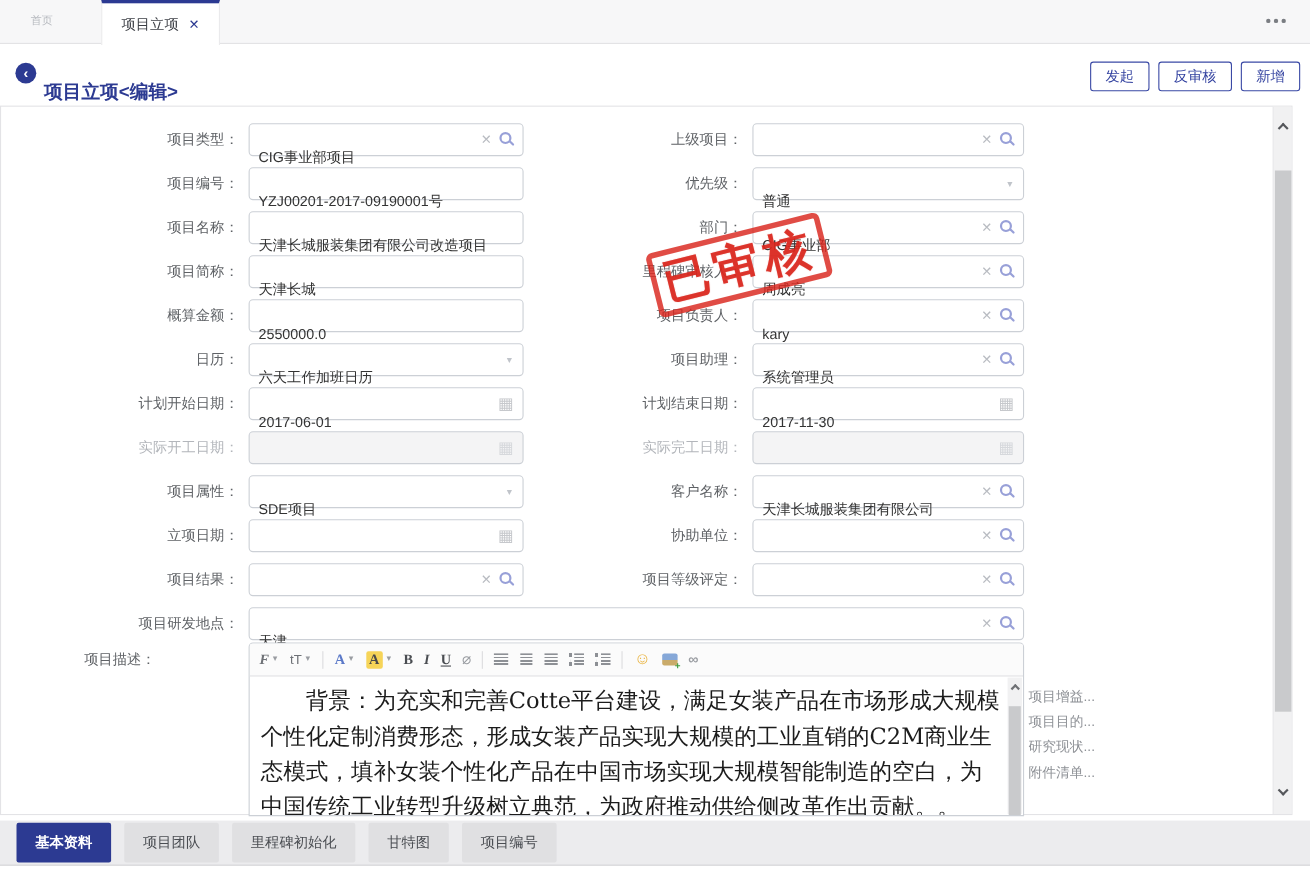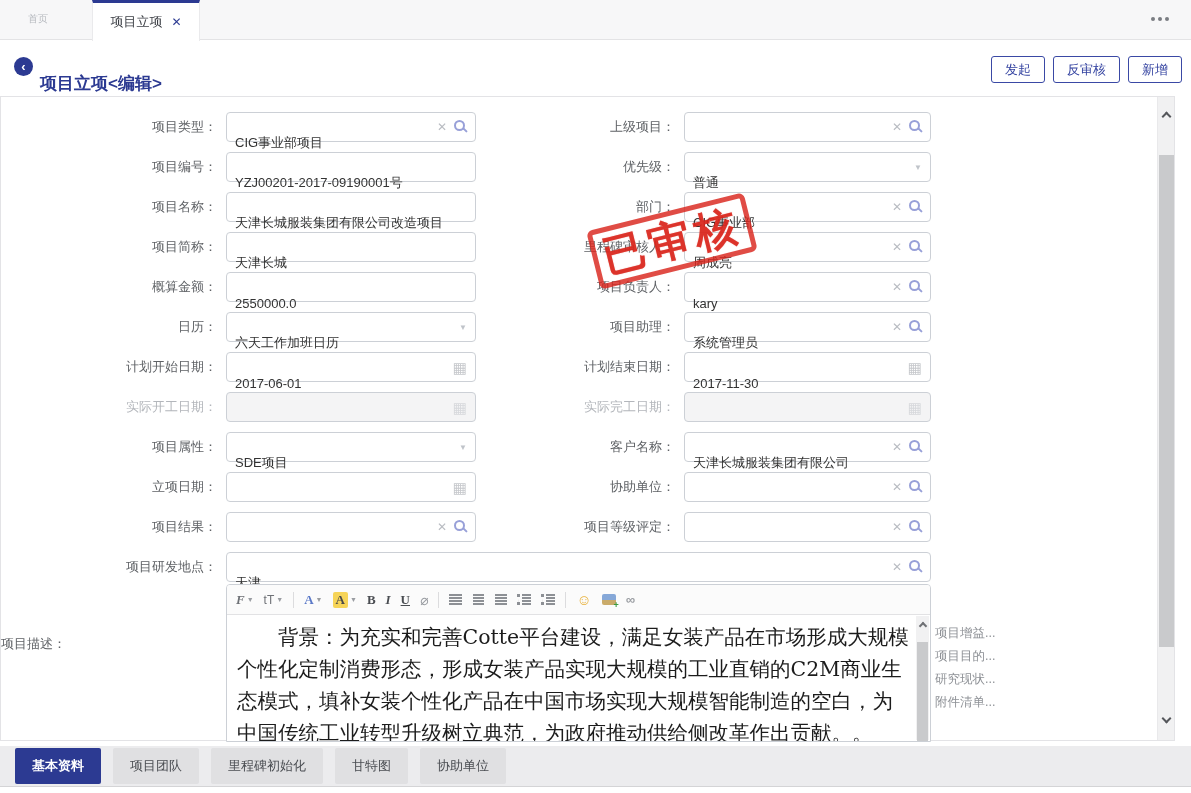--- a/index.html
+++ b/index.html
@@ -38,22 +38,22 @@
   .f-value{flex:1;overflow:hidden;white-space:nowrap;margin-top:32px;}
   .ic-clear{color:#b9bcc2;font-weight:700;font-size:12px;cursor:pointer;}
   .ic-search{width:11px;height:11px;border:2px solid #98a0d8;border-radius:50%;position:relative;margin:0 2px 3px 2px;}
   .ic-search::after{content:"";position:absolute;width:6px;height:2px;background:#98a0d8;
                     transform:rotate(45deg);right:-5px;bottom:-2px;border-radius:1px;}
   .ic-caret{font-size:8px;color:#c0c4ca;}
   .ic-cal{font-size:15px;color:#c6c8cc;line-height:1;}
   .f-control.disabled .ic-cal{color:#d6d8dc;}
 
   
-  .desc-label{position:absolute;left:0;top:494px;width:225px;text-align:left;padding-right:9px;
-              font-size:13px;color:#5f6266;margin-top:44px;}
+  .desc-label{position:absolute;left:0;top:494px;width:225px;text-align:center;padding-right:9px;
+              font-size:13px;color:#5f6266;}
   .editor{position:absolute;left:225px;top:487px;width:705px;height:158px;border:1px solid #ccd0d6;
           border-radius:4px 4px 0 0;background:#fff;overflow:hidden;}
   .ed-toolbar{height:30px;background:#fbfbfb;border-bottom:1px solid #e2e2e4;display:flex;align-items:center;
               padding:0 9px;gap:10px;color:#6e7176;}
   .tbi{display:flex;align-items:center;gap:2px;font-size:13px;cursor:pointer;}
   .tbi .csmall{font-size:7px;color:#9a9da2;}
   .tb-font{font-family:"Liberation Serif",serif;font-style:italic;font-weight:700;}
   .tb-size{font-size:12px;}
   .tb-color{color:#5b79c8;font-weight:700;font-family:"Liberation Serif",serif;}
   .tb-high{background:#f6d458;padding:0 3px;border-radius:2px;color:#4a4a4a;font-weight:700;font-family:"Liberation Serif",serif;}
@@ -315,14 +315,14 @@
     <div class="v-thumb"></div>
     <div class="chev down"></div>
   </div>
 </div>
 
 <div class="bottombar" id="bottom-bar">
     <div class="btab active">基本资料</div>
     <div class="btab">项目团队</div>
     <div class="btab">里程碑初始化</div>
     <div class="btab">甘特图</div>
-    <div class="btab">协助单位</div>
+    <div class="btab">项目编号</div>
   </div>
 
 </body></html>

